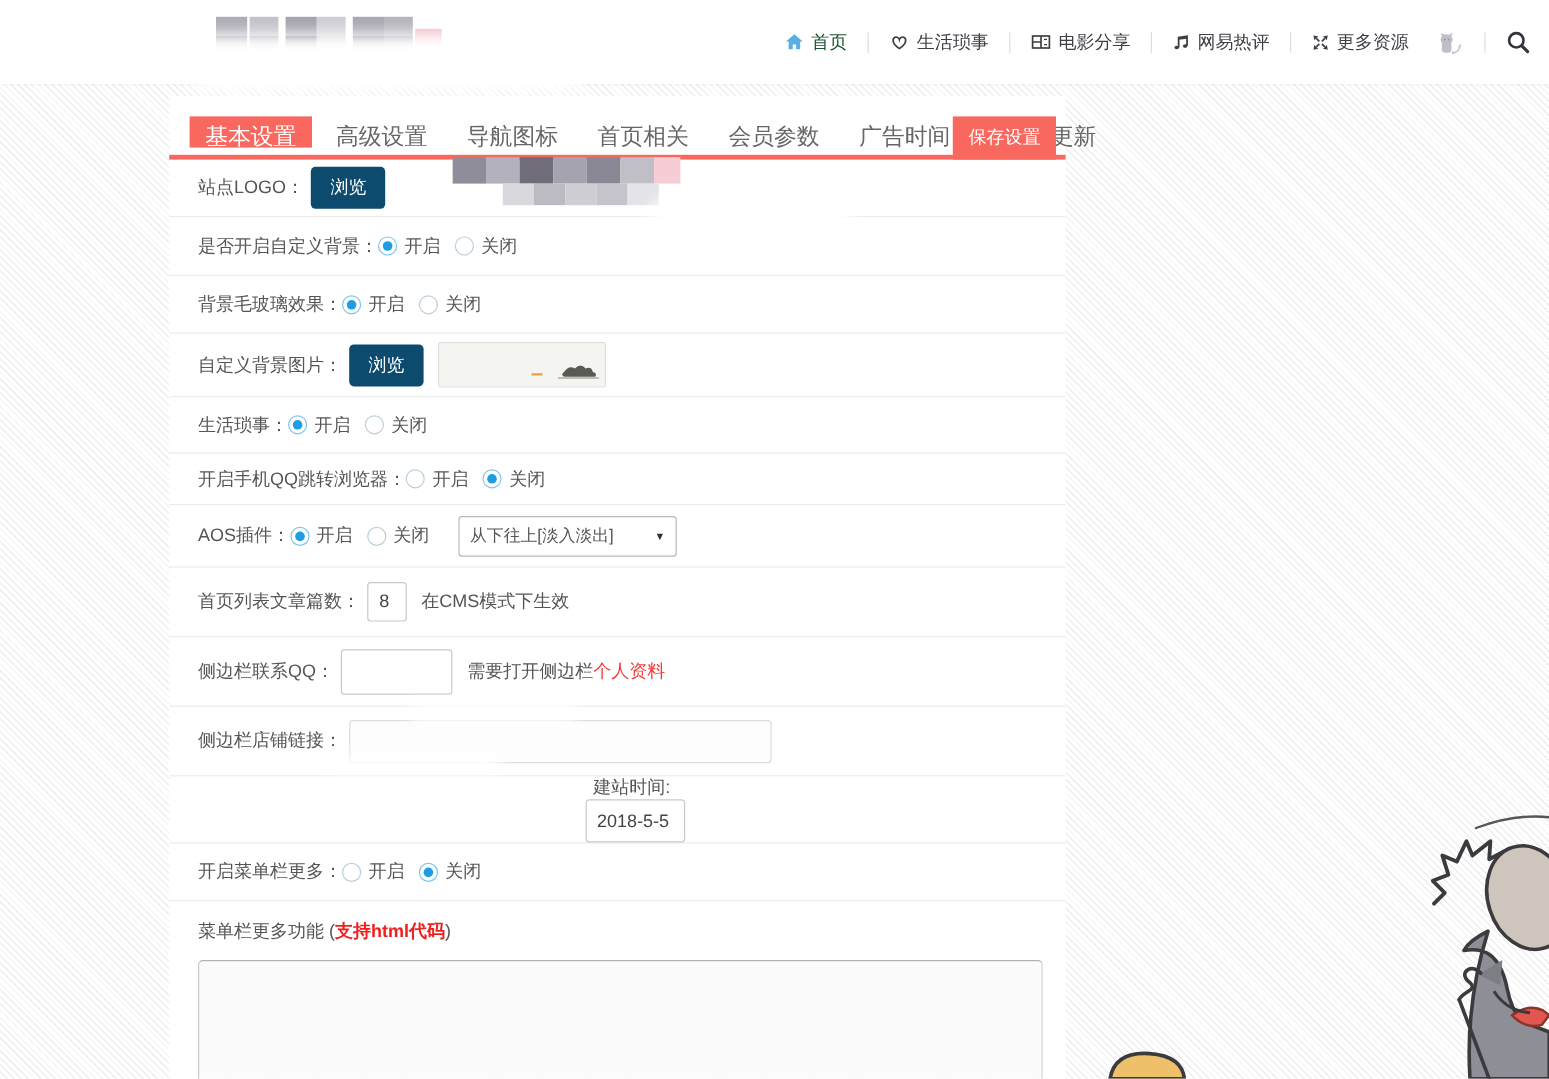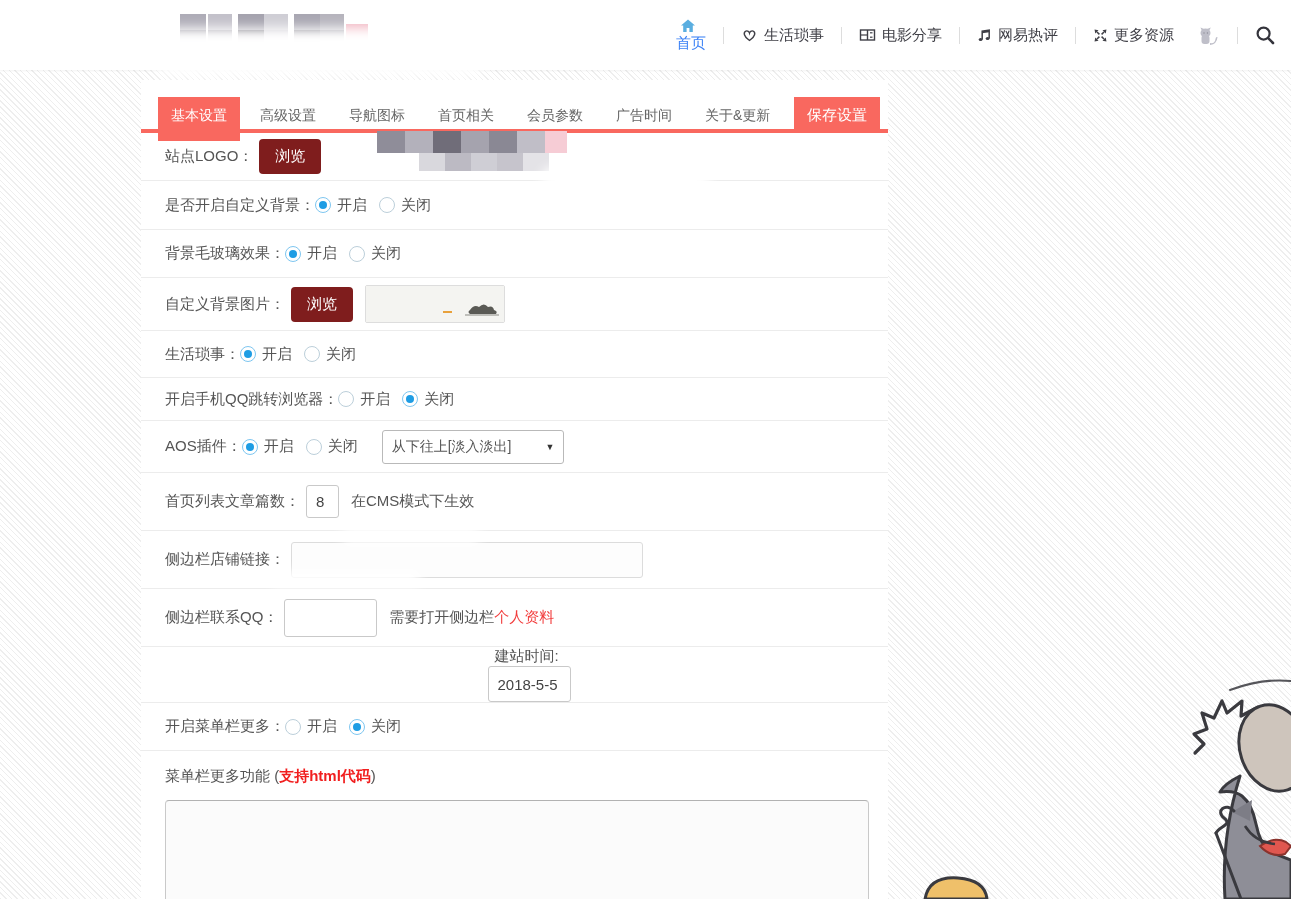--- a/index.html
+++ b/index.html
@@ -19,42 +19,42 @@
   }
   .logo-halo {
     position:absolute; left:150px; top:28px; width:340px; height:48px;
     background:#fff; border-radius:26px; filter:blur(6px); z-index:6;
   }
   .logo-mosaic { position:absolute; left:150px; top:10px; z-index:7; }
 
   .nav { position:absolute; right:16px; top:0; height:70px; display:flex; align-items:center; z-index:7; }
   .nav-item { display:flex; align-items:center; font-size:15px; color:#3f3f46; cursor:pointer; white-space:nowrap; }
   .nav-item .ic { display:inline-flex; margin-right:6px; }
-  .nav-item.active { color:#3b82f6;flex-direction:column; }
+  .nav-item.active { color:#14532d; }
   .nav-sep { width:1px; height:17px; background:#ddd; margin:0 17px; }
   .nav-cat { margin-left:22px; display:inline-flex; }
   .nav-search { display:inline-flex; cursor:pointer; }
 
   
   .panel {
     position:absolute; left:141px; top:80px; width:747px; height:840px;
     background:#fff; z-index:2;
   }
   .tabbar { position:relative; height:53px; padding:17px 0 0 17px; display:flex; border-bottom:4px solid #f9685f; }
-  .tab { height:44px; line-height:36px; padding:0 13px; margin-right:7px; font-size:14px; color:#666; cursor:pointer; white-space:nowrap; }
+  .tab { height:26px; line-height:36px; padding:0 13px; margin-right:7px; font-size:19px; color:#666; cursor:pointer; white-space:nowrap; }
   .tab.active { background:#f9685f; color:#fff; }
   .save-btn { position:absolute; right:8px; top:17px; height:36px; line-height:36px; padding:0 13px; background:#f9685f; color:#fff; font-size:15px; cursor:pointer; }
 
   .row { display:flex; align-items:center; padding-left:24px; border-bottom:1px solid #ececec; font-size:15px; color:#555; position:relative; }
   .r1{height:48px;} .r2{height:49px;} .r3{height:48px;} .r4{height:53px;} .r5{height:47px;}
   .r6{height:43px;} .r7{height:52px;} .r8{height:47px;} .r9{height:58px;} .r10{height:58px;}
   .r11{height:58px;} .r12{height:56px;flex-direction:column;} .r13{height:48px;}
   .r14 { display:block; border-bottom:none; padding:16px 0 0 24px; }
 
-  .browse-btn { background:#7f1d1d; color:#fff; border:none; border-radius:4px; padding:8px 16px; font-size:15px; margin-left:6px; cursor:pointer; font-family:inherit; }
+  .browse-btn { background:#0c4a6e; color:#fff; border:none; border-radius:4px; padding:8px 16px; font-size:15px; margin-left:6px; cursor:pointer; font-family:inherit; }
 
   .radio { width:16px; height:16px; border-radius:50%; border:1px solid #bccfda; background:#fff; display:inline-block; position:relative; margin-right:6px; flex:none; }
   .radio.on { border-color:#7ec6f0; }
   .radio.on::after { content:""; position:absolute; left:3px; top:3px; right:3px; bottom:3px; border-radius:50%; background:#1e9de4; }
   .r-label { margin-right:12px; }
   .radio-wrap { display:inline-flex; align-items:center; }
 
   .select-box { margin-left:12px; border:1px solid #b9b9b9; border-radius:3px; padding:7px 9px; display:inline-flex; align-items:center; font-size:14px; color:#555; cursor:pointer; background:#fff;gap:20px; }
   .select-box .caret { font-size:9px; color:#333; margin-left:14px; }
 
@@ -305,33 +305,33 @@
     </span>
   </div>
 
 
   <div class="row r9">
     <span>首页列表文章篇数：</span>
     <input class="mini-input" value="8" style="">
     <span>在CMS模式下生效</span>
   </div>
 
+  <div class="row r10">
+    <span>侧边栏联系QQ：</span>
+    <span class="qq-input"><span class="qq-blur"></span></span>
+    <span class="hint">
+      <span>需要打开侧边栏</span><span class="red-link">个人资料</span>
+    </span>
+  </div>
+
   <div class="row r11">
     <span>侧边栏店铺链接：</span>
     <span class="shop-input"><span class="shop-blur"></span></span>
     <span class="blob" style="left:200px; top:-4px; width:140px; height:18px;"></span>
     <span class="blob" style="left:130px; top:40px; width:150px; height:16px;"></span>
-  </div>
-
-  <div class="row r10">
-    <span>侧边栏联系QQ：</span>
-    <span class="qq-input"><span class="qq-blur"></span></span>
-    <span class="hint">
-      <span>需要打开侧边栏</span><span class="red-link">个人资料</span>
-    </span>
   </div>
 
   <div class="row r12">
     <span>建站时间:</span>
     <input class="date-input" value="2018-5-5" style="">
   </div>
 
   <div class="row r13">
     <span>开启菜单栏更多：</span>
     <span class="radio-wrap">

